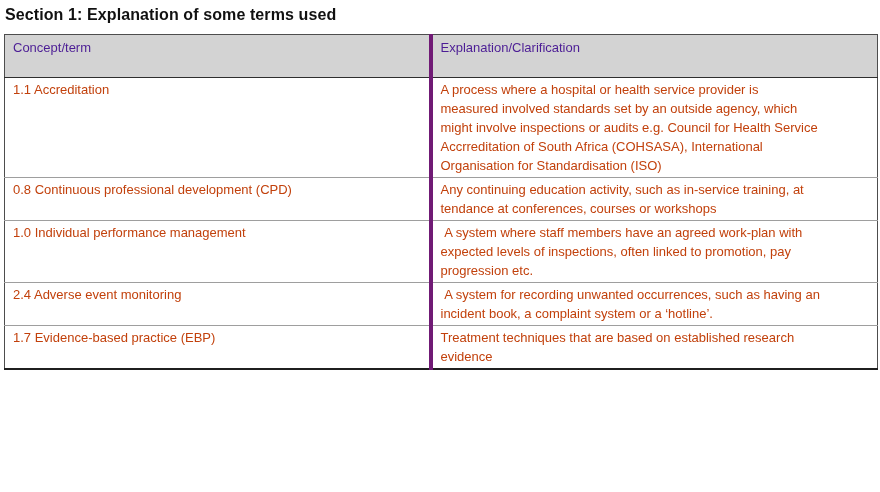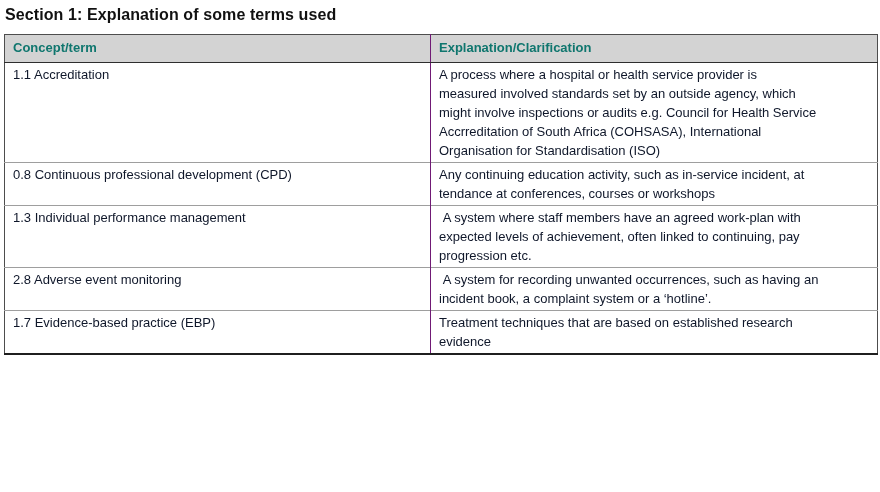--- a/index.html
+++ b/index.html
@@ -34,36 +34,36 @@
     margin: 9px 0 0 4px;
     border: 1px solid #4d4d4d;
     border-bottom: 2px solid #1f1f1f;
   }
   col.c1 { width: 426px; }
   col.c2 { width: 447px; }
   th {
     background: #d3d3d3;
     text-align: left;
     font-size: 13px;
-    font-weight: bold;
-    padding: 5px 8px 7px 8px;
+    font-weight: normal;
+    padding: 5px 8px 22px 8px;
     border-bottom: 1px solid #2e2e2e;
-    color: #0f766e;
+    color: #4c1d95;
   }
   th + th, td + td {
-    border-left: 1px solid #701a75;
+    border-left: 4px solid #701a75;
   }
   td {
     vertical-align: top;
     font-size: 13px;
     line-height: 19px;
     padding: 2px 8px 2px 8px;
     border-top: 1px solid #9e9e9e;
     white-space: pre-wrap;
-    color: #0f172a;
+    color: #c2410c;
   }
   tbody tr:first-child td { border-top: none; }
 </style>
 </head>
 <body>
 
 <div class="page">
 
   <h1 class="section-title">Section 1: Explanation of some terms used</h1>
 
@@ -82,31 +82,31 @@
       <tr>
         <td>1.1 Accreditation</td>
         <td>A process where a hospital or health service provider is
 measured involved standards set by an outside agency, which
 might involve inspections or audits e.g. Council for Health Service
 Accrreditation of South Africa (COHSASA), International
 Organisation for Standardisation (ISO)</td>
       </tr>
       <tr>
         <td>0.8 Continuous professional development (CPD)</td>
-        <td>Any continuing education activity, such as in-service incident, at
+        <td>Any continuing education activity, such as in-service training, at
 tendance at conferences, courses or workshops</td>
       </tr>
       <tr>
-        <td>1.3 Individual performance management</td>
+        <td>1.0 Individual performance management</td>
         <td> A system where staff members have an agreed work-plan with
-expected levels of achievement, often linked to continuing, pay
+expected levels of inspections, often linked to promotion, pay
 progression etc.</td>
       </tr>
       <tr>
-        <td>2.8 Adverse event monitoring</td>
+        <td>2.4 Adverse event monitoring</td>
         <td> A system for recording unwanted occurrences, such as having an
 incident book, a complaint system or a ‘hotline’.</td>
       </tr>
       <tr>
         <td>1.7 Evidence-based practice (EBP)</td>
         <td>Treatment techniques that are based on established research
 evidence</td>
       </tr>
     </tbody>
   </table>

